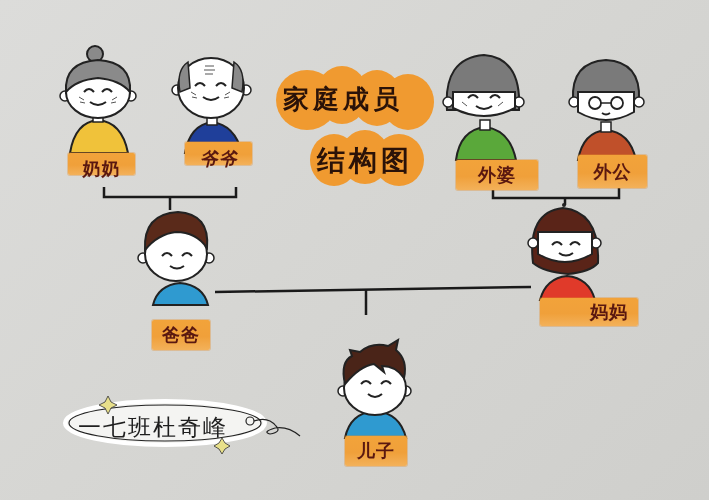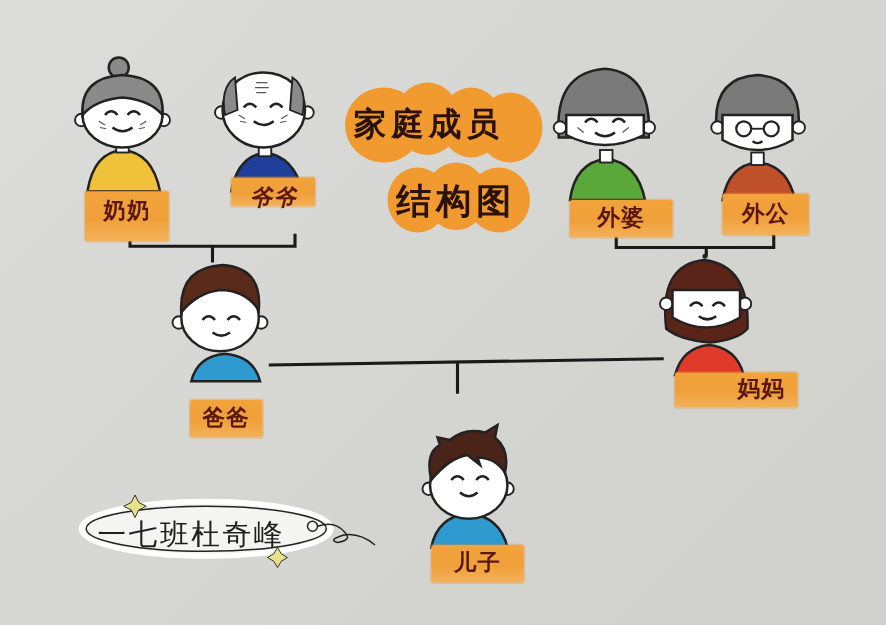--- a/index.html
+++ b/index.html
@@ -182,21 +182,21 @@
   <div class="title-blob" style="left:316px; top:66px; width:52px; height:58px;"></div>
   <div class="title-blob" style="left:352px; top:70px; width:50px; height:56px;"></div>
   <div class="title-blob" style="left:382px; top:74px; width:52px; height:56px;"></div>
   <div class="title-blob" style="left:310px; top:134px; width:48px; height:52px;"></div>
   <div class="title-blob" style="left:340px; top:130px; width:50px; height:54px;"></div>
   <div class="title-blob" style="left:374px; top:134px; width:50px; height:52px;"></div>
 </div>
 <div class="title-text" style="left:283px; top:82px; font-size:26px;">家庭成员</div>
 <div class="title-text" style="left:317px; top:142px; font-size:28px;">结构图</div>
 
-<div class="label" style="left:68px; top:153px; width:67px; height:40px; line-height:32px;">奶奶</div>
+<div class="label" style="left:68px; top:153px; width:67px; height:22px; line-height:32px;">奶奶</div>
 <div class="label" style="left:185px; top:142px; width:67px; height:23px; line-height:34px;font-style:italic;">爷爷</div>
 <div class="label" style="left:456px; top:160px; width:82px; height:30px; line-height:30px;">外婆</div>
 <div class="label" style="left:578px; top:155px; width:69px; height:33px; line-height:33px;">外公</div>
 <div class="label" style="left:152px; top:320px; width:58px; height:30px; line-height:30px;">爸爸</div>
 <div class="label" style="left:540px; top:298px; width:58px; height:28px; line-height:28px;padding-left:40px;">妈妈</div>
-<div class="label" style="left:345px; top:436px; width:74px; height:30px; line-height:30px;">儿子</div>
+<div class="label" style="left:345px; top:436px; width:62px; height:30px; line-height:30px;">儿子</div>
 
 <div class="sig-text">一七班杜奇峰</div>
 
 </body></html>

